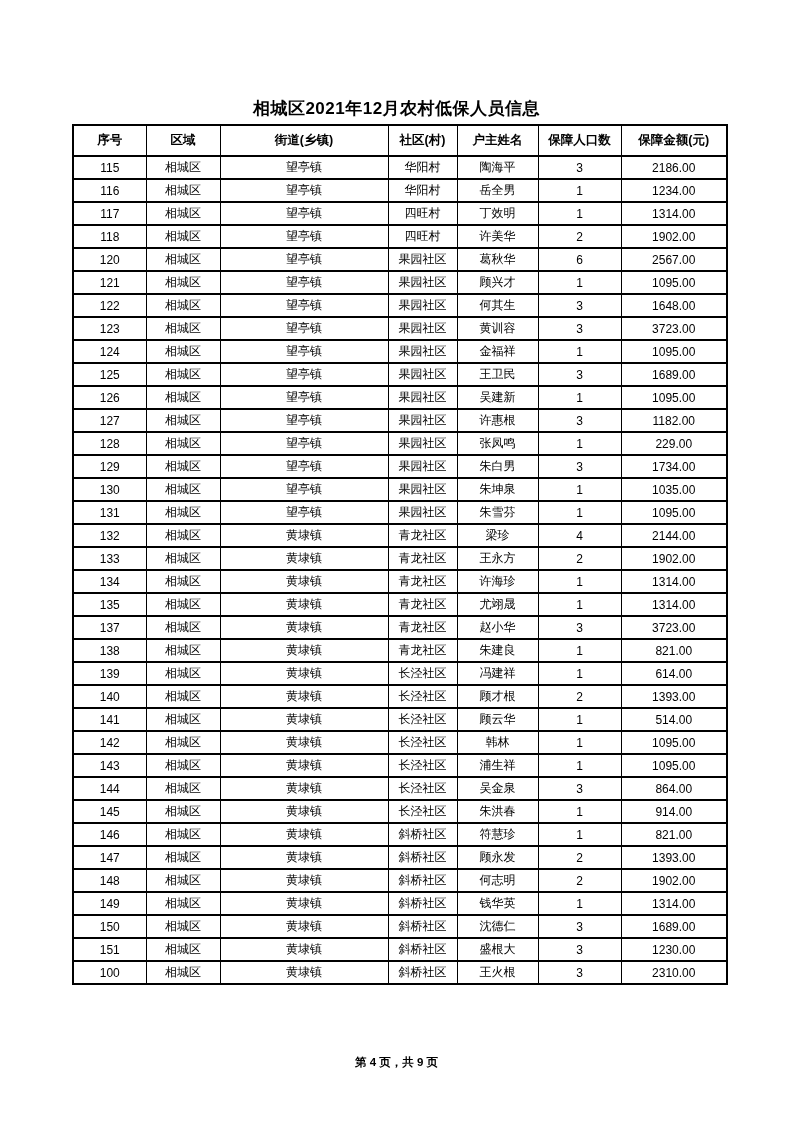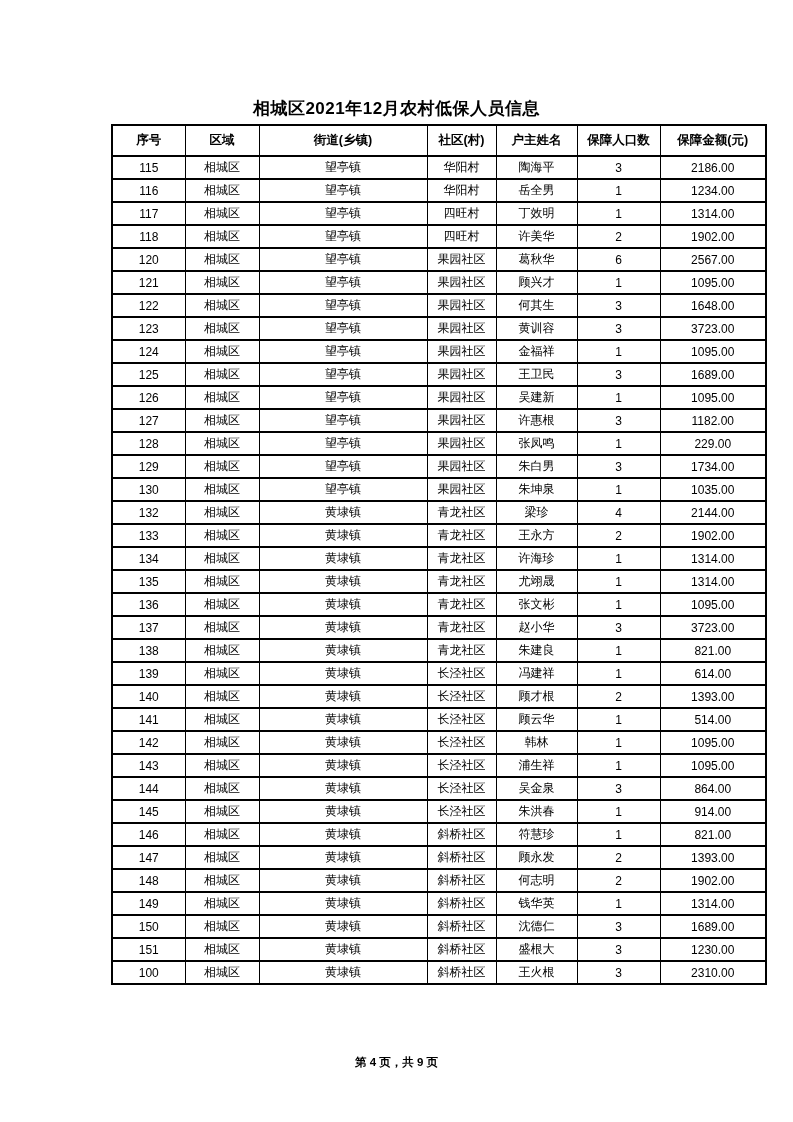--- a/index.html
+++ b/index.html
@@ -29,21 +29,20 @@
     color: #000;
   }
   table.welfare {
     position: absolute;
     left: 72px;
     top: 124px;
     width: 654px;
     border-collapse: collapse;
     table-layout: fixed;
     border: 2px solid #000;
-    margin-left: 39px;
   }
   table.welfare th, table.welfare td {
     border-top: 2px solid #000;
     border-bottom: 2px solid #000;
     border-left: 1px solid #000;
     border-right: 1px solid #000;
     text-align: center;
     vertical-align: middle;
     white-space: nowrap;
     overflow: hidden;
@@ -235,20 +234,29 @@
         <tr>
           <td>130</td>
           <td>相城区</td>
           <td>望亭镇</td>
           <td>果园社区</td>
           <td>朱坤泉</td>
           <td>1</td>
           <td>1035.00</td>
         </tr>
         <tr>
+          <td>131</td>
+          <td>相城区</td>
+          <td>望亭镇</td>
+          <td>果园社区</td>
+          <td>朱雪芬</td>
+          <td>1</td>
+          <td>1095.00</td>
+        </tr>
+        <tr>
           <td>132</td>
           <td>相城区</td>
           <td>黄埭镇</td>
           <td>青龙社区</td>
           <td>梁珍</td>
           <td>4</td>
           <td>2144.00</td>
         </tr>
         <tr>
           <td>133</td>
@@ -271,29 +279,20 @@
         <tr>
           <td>135</td>
           <td>相城区</td>
           <td>黄埭镇</td>
           <td>青龙社区</td>
           <td>尤翊晟</td>
           <td>1</td>
           <td>1314.00</td>
         </tr>
         <tr>
-          <td>136</td>
-          <td>相城区</td>
-          <td>黄埭镇</td>
-          <td>青龙社区</td>
-          <td>张文彬</td>
-          <td>1</td>
-          <td>1095.00</td>
-        </tr>
-        <tr>
           <td>137</td>
           <td>相城区</td>
           <td>黄埭镇</td>
           <td>青龙社区</td>
           <td>赵小华</td>
           <td>3</td>
           <td>3723.00</td>
         </tr>
         <tr>
           <td>138</td>

